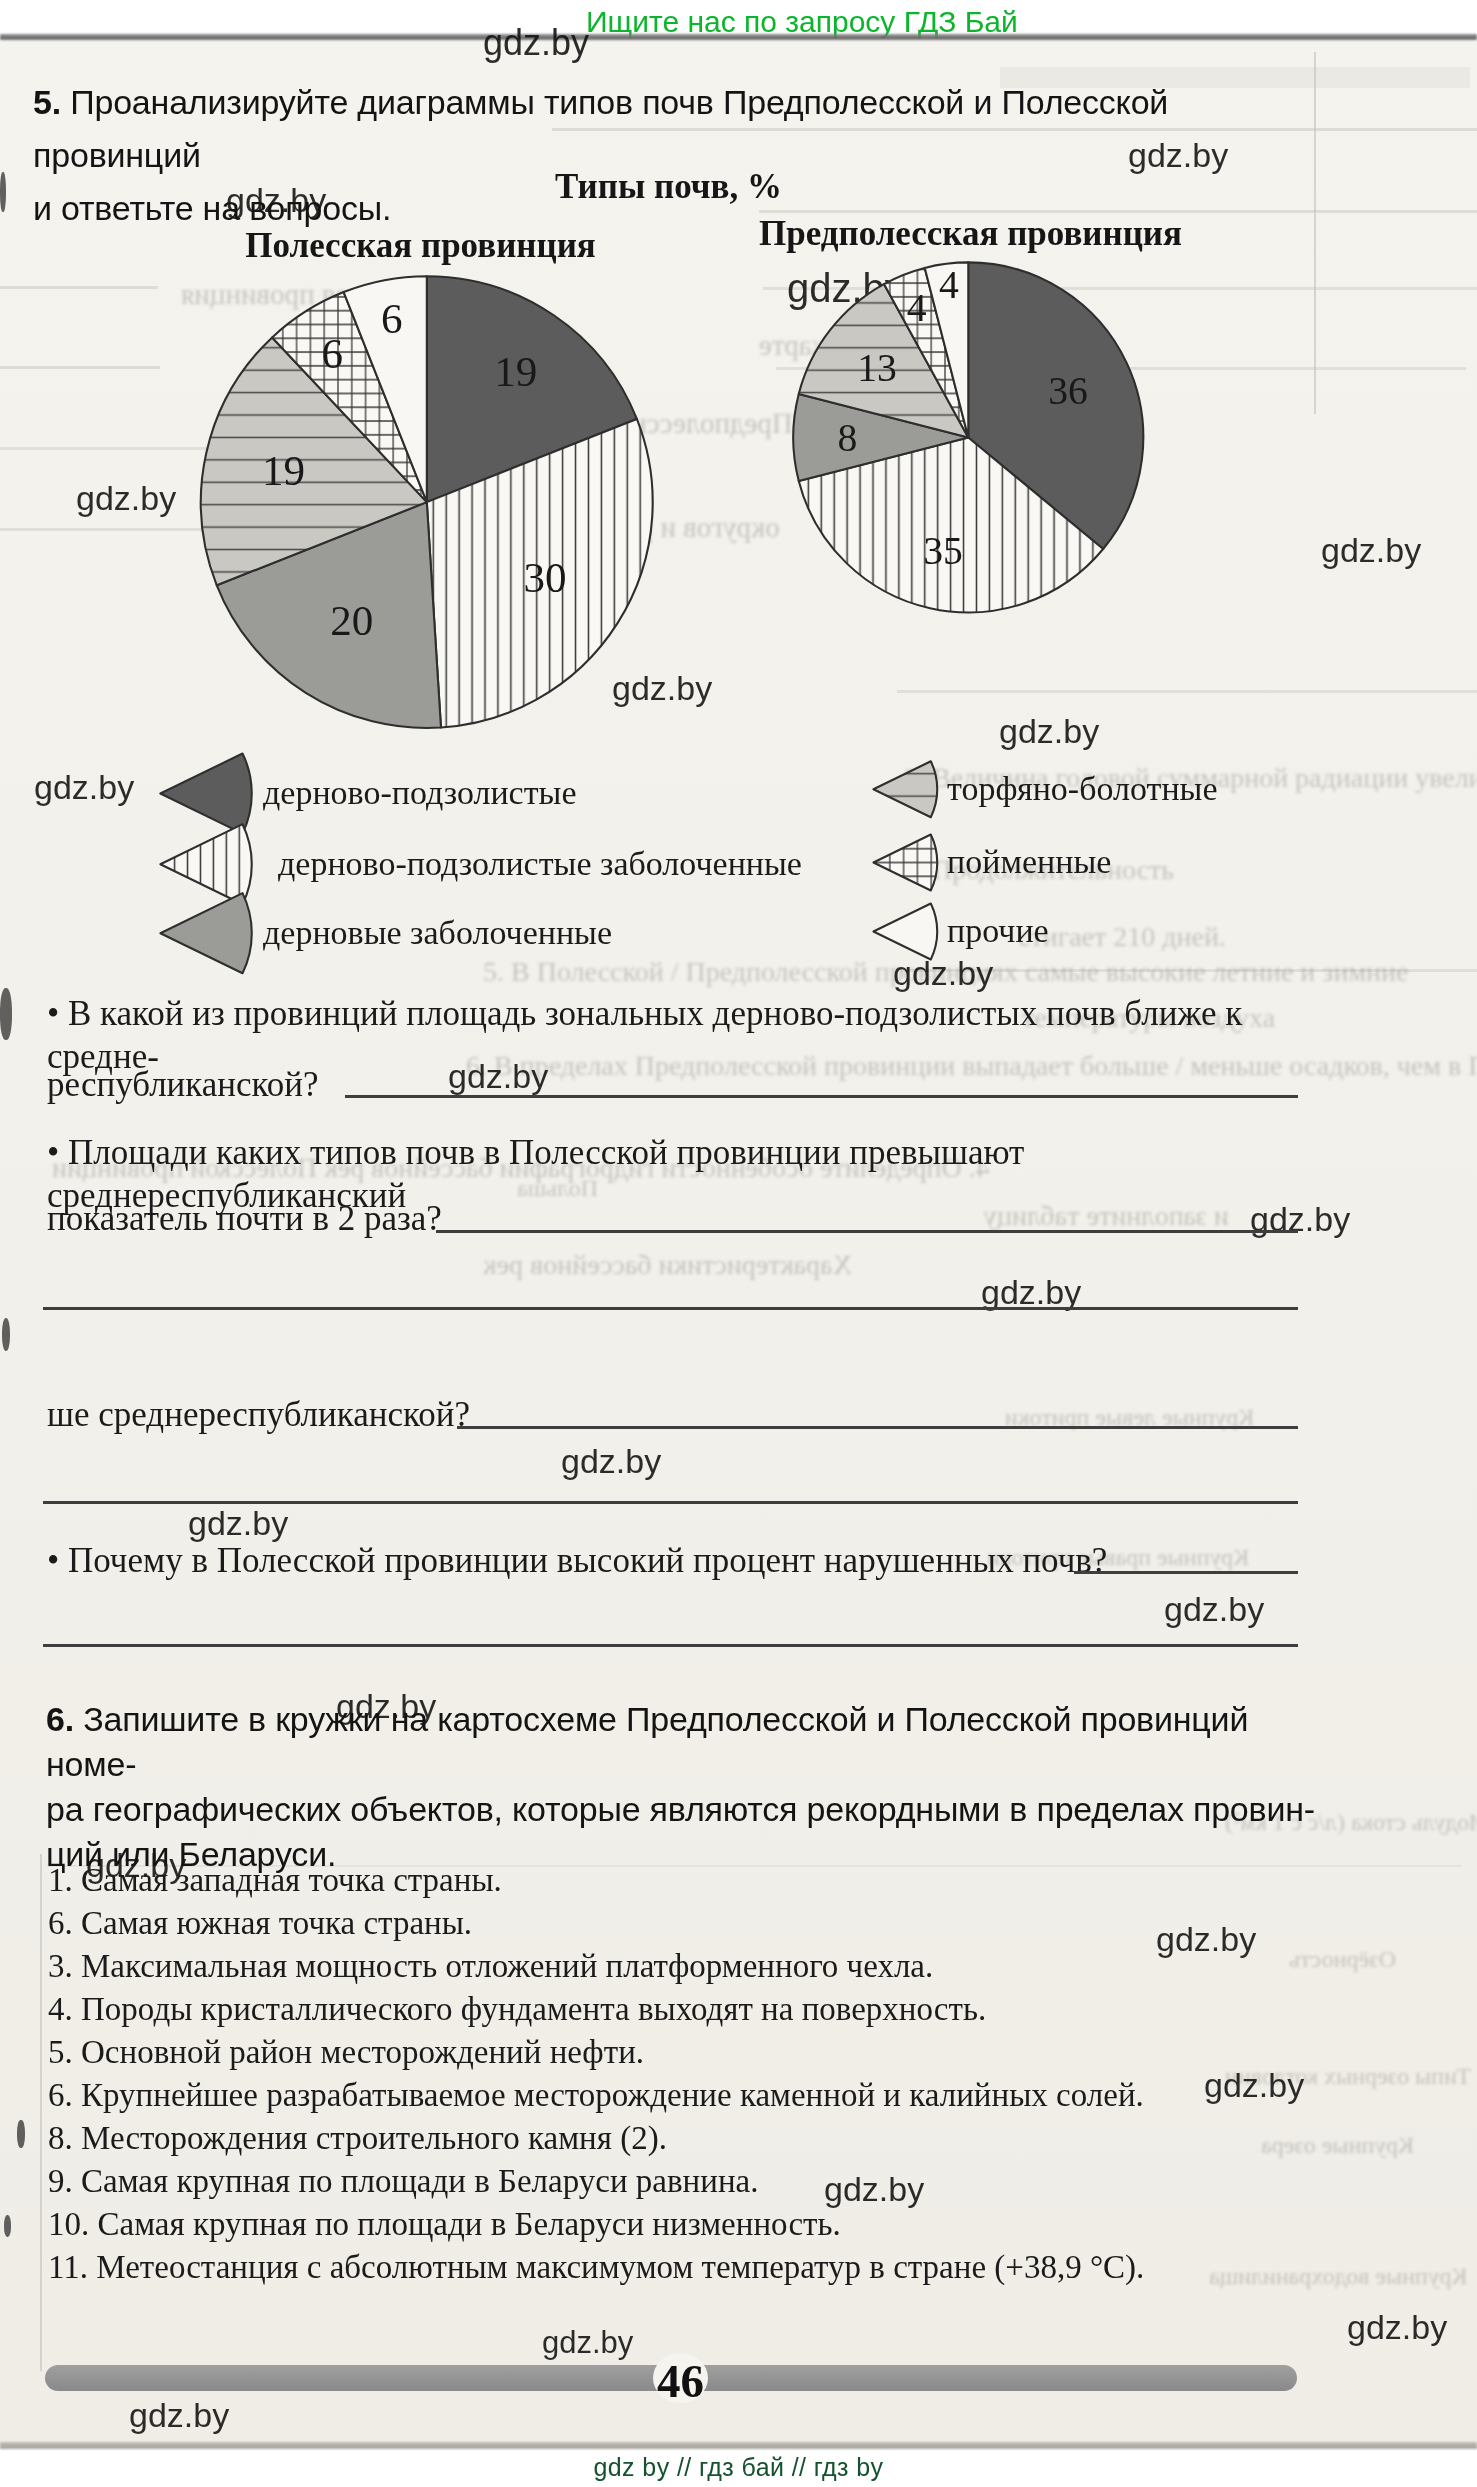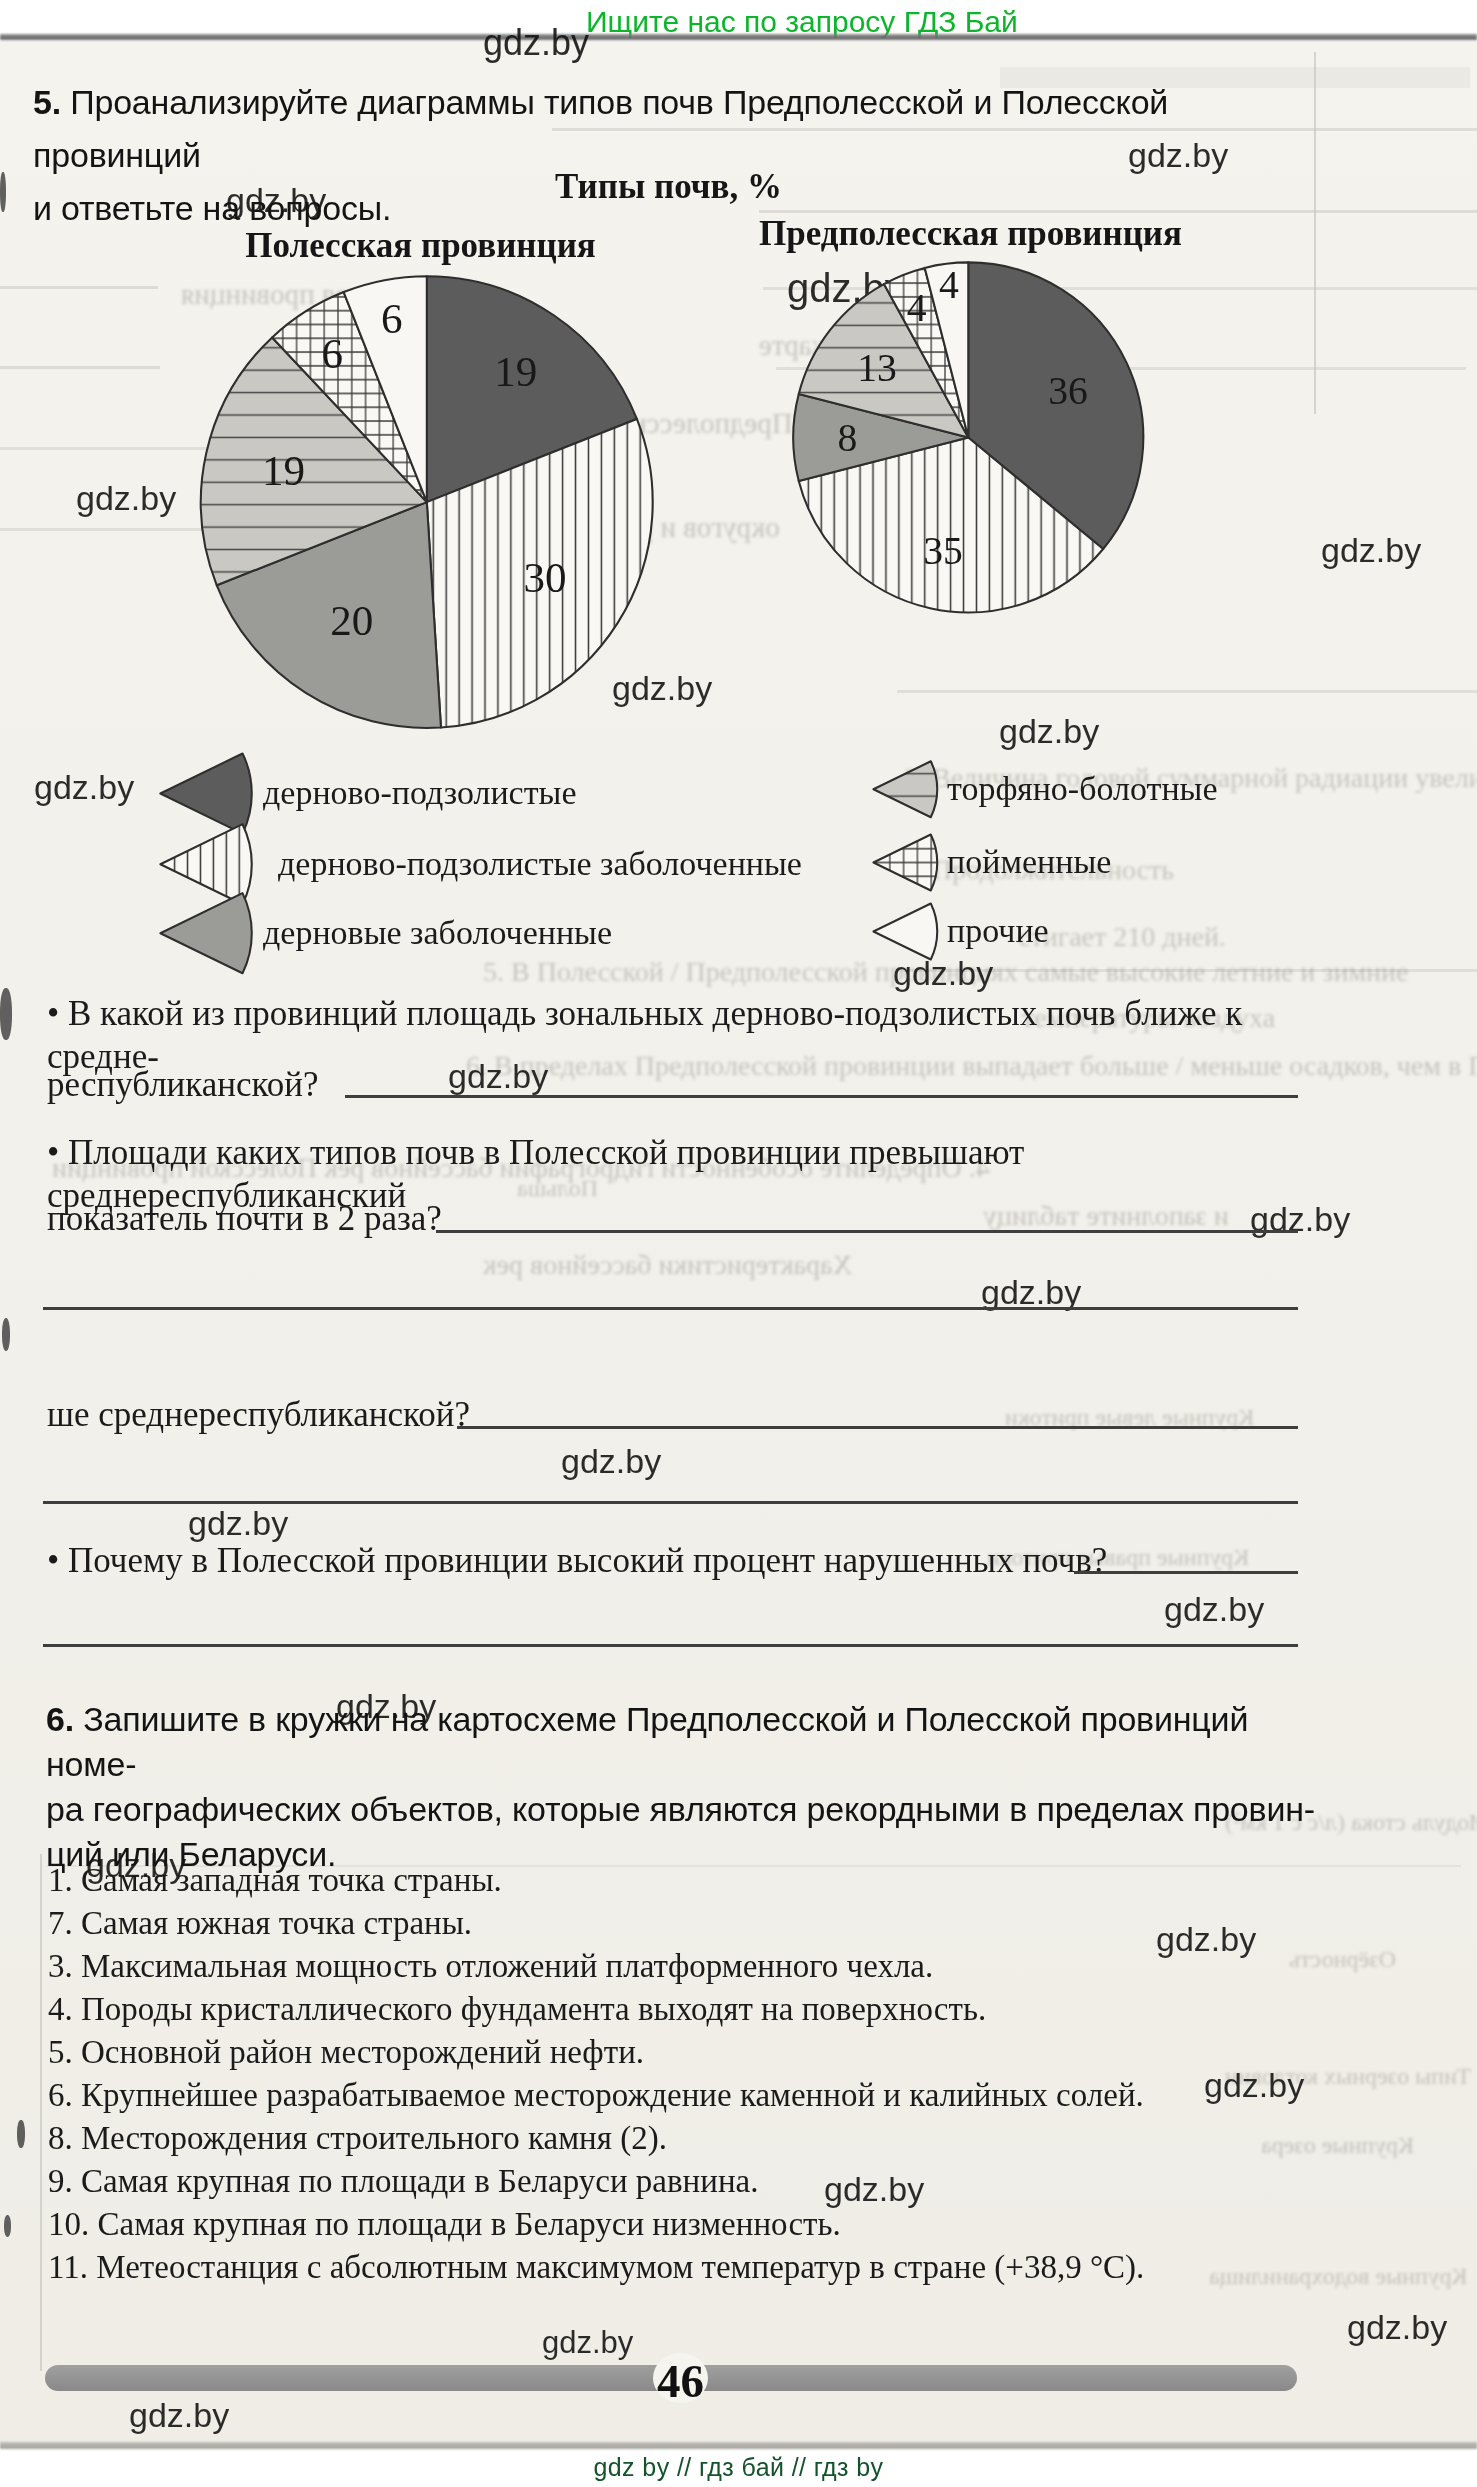--- a/index.html
+++ b/index.html
@@ -212,21 +212,21 @@
   <div class="task sn" style="top:1697px;left:46px;line-height:45px;">
     <span class="tno">6.</span>
     <span>Запишите в кружки на картосхеме Предполесской и Полесской провинций номе-</span><br>
     <span>ра географических объектов, которые являются рекордными в пределах провин-</span><br>
     <span>ций или Беларуси.</span>
   </div>
 
   <div class="list-wrap">
 
   <div>1. Самая западная точка страны.</div>
-      <div>7. Самая южная точка страны.</div>
+      <div>6. Самая южная точка страны.</div>
       <div>3. Максимальная мощность отложений платформенного чехла.</div>
       <div>4. Породы кристаллического фундамента выходят на поверхность.</div>
       <div>5. Основной район месторождений нефти.</div>
       <div>6. Крупнейшее разрабатываемое месторождение каменной и калийных солей.</div>
       <div>8. Месторождения строительного камня (2).</div>
       <div>9. Самая крупная по площади в Беларуси равнина.</div>
       <div>10. Самая крупная по площади в Беларуси низменность.</div>
       <div>11. Метеостанция с абсолютным максимумом температур в стране (+38,9 °С).</div>
     </div>
 

